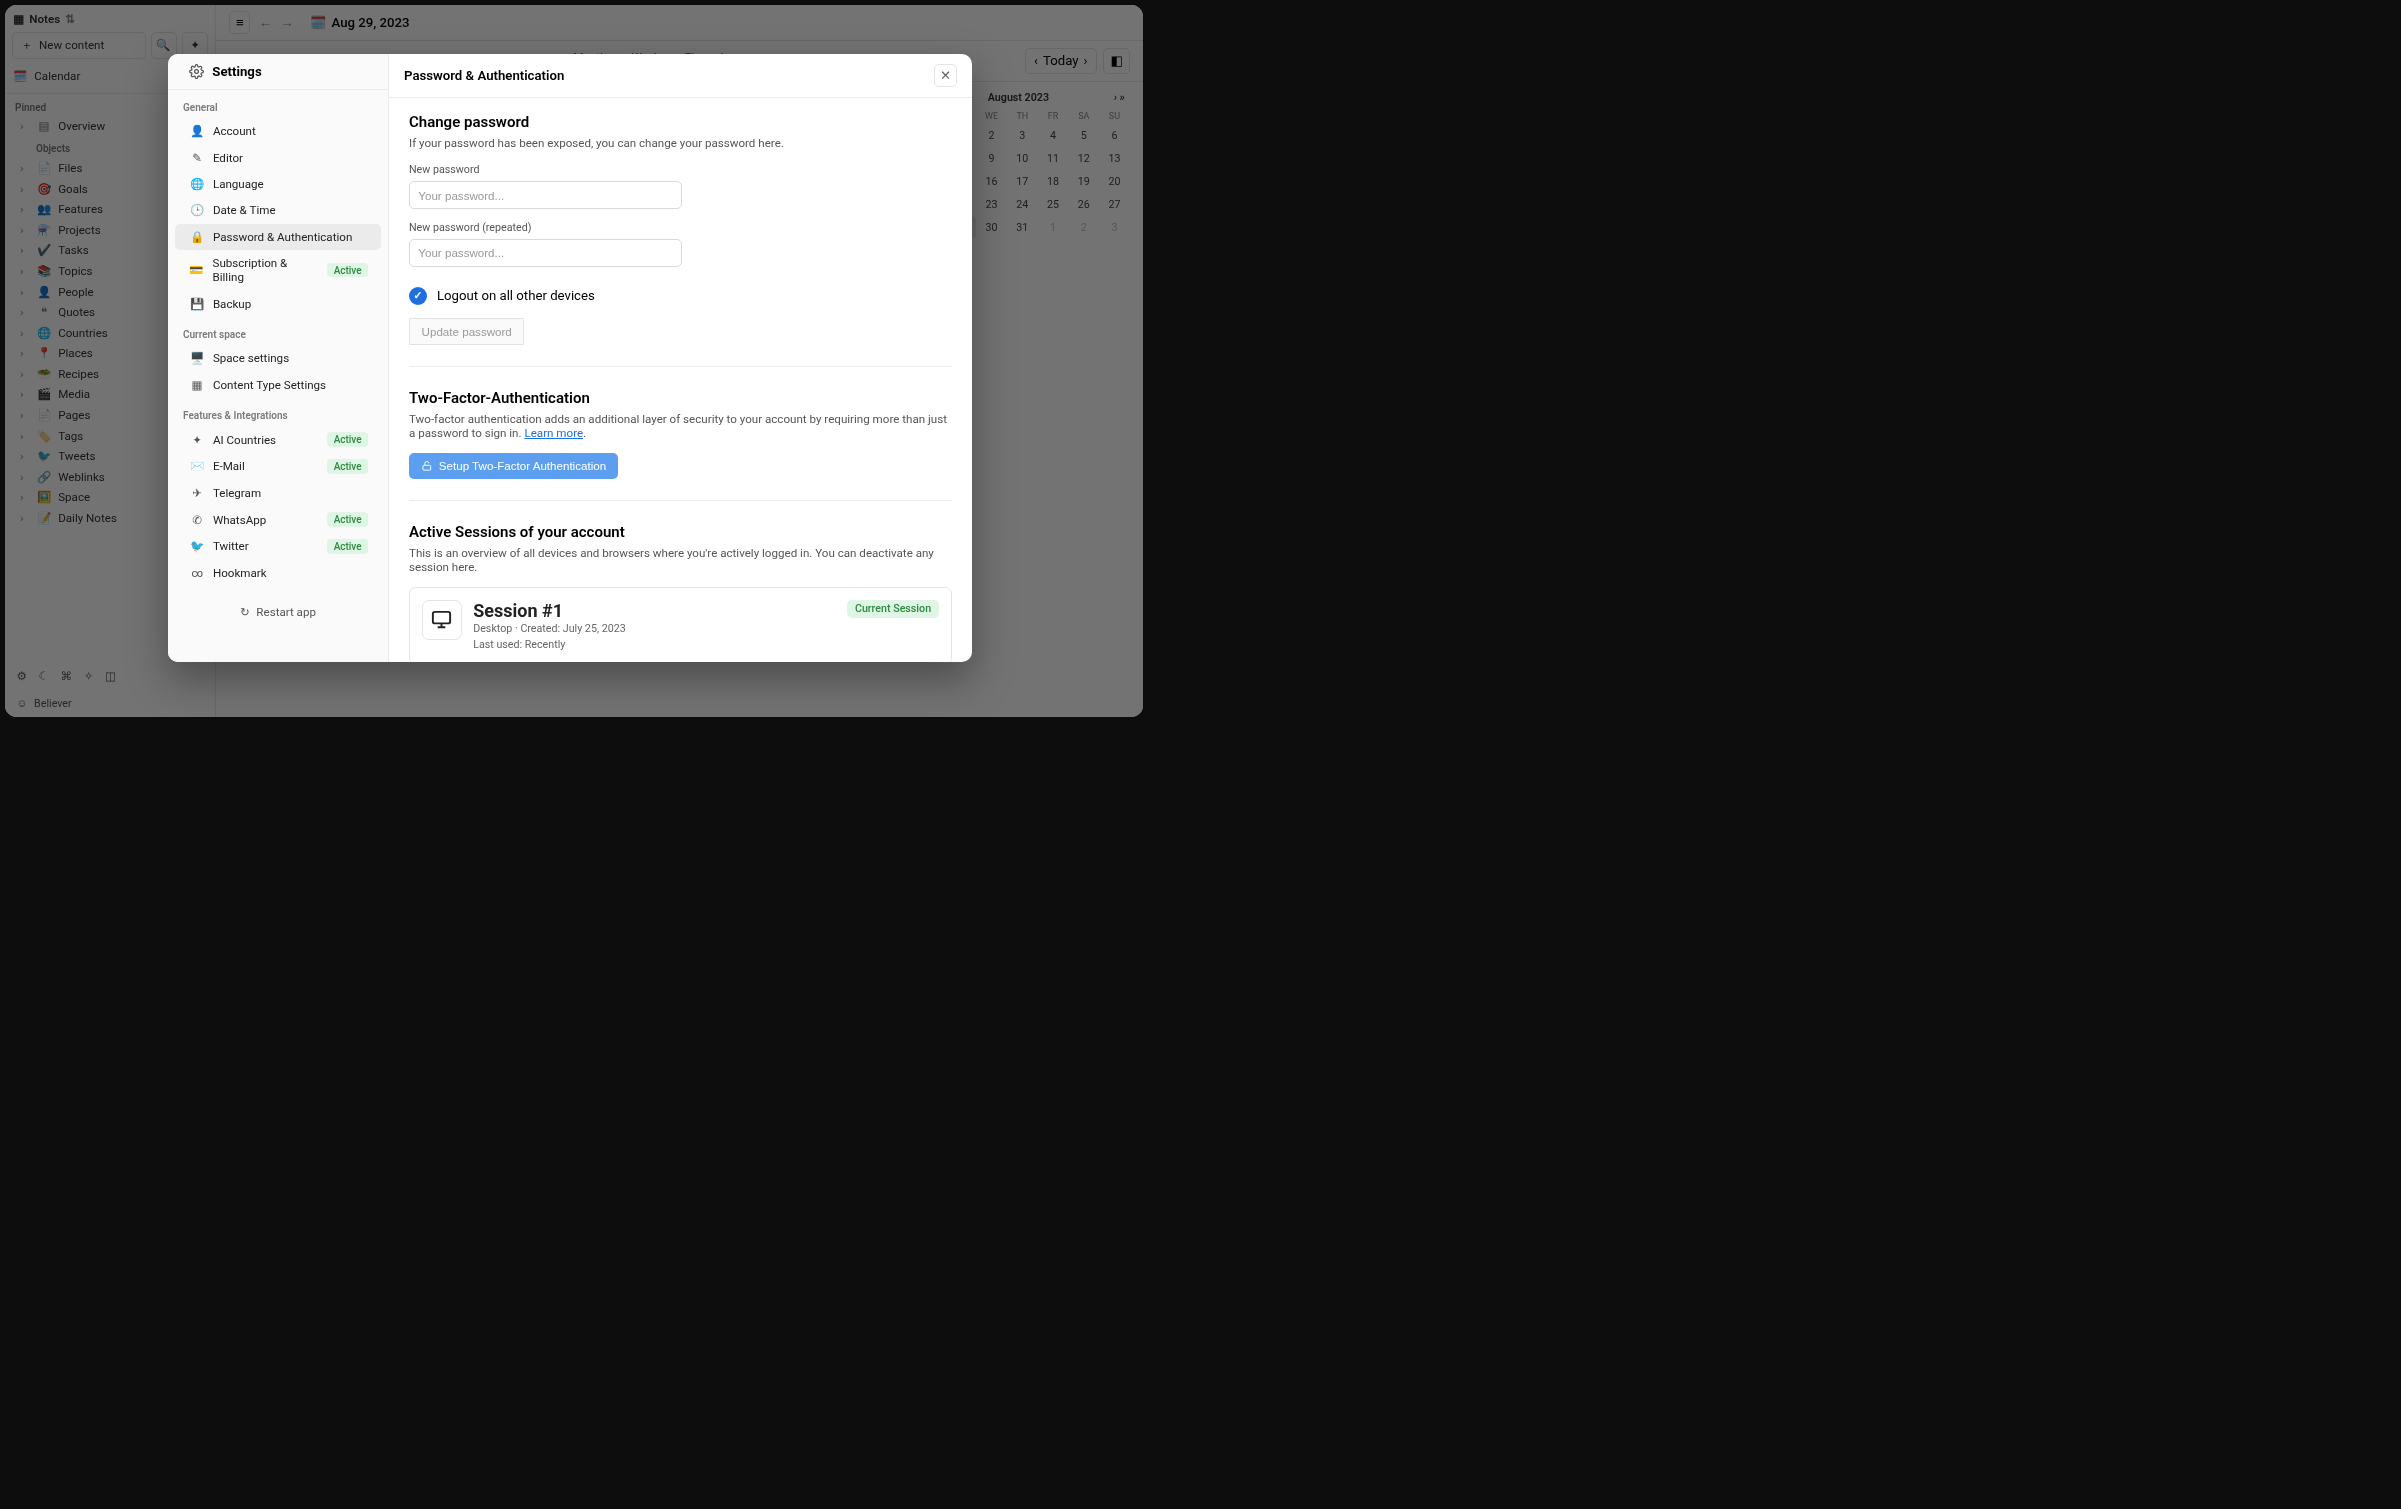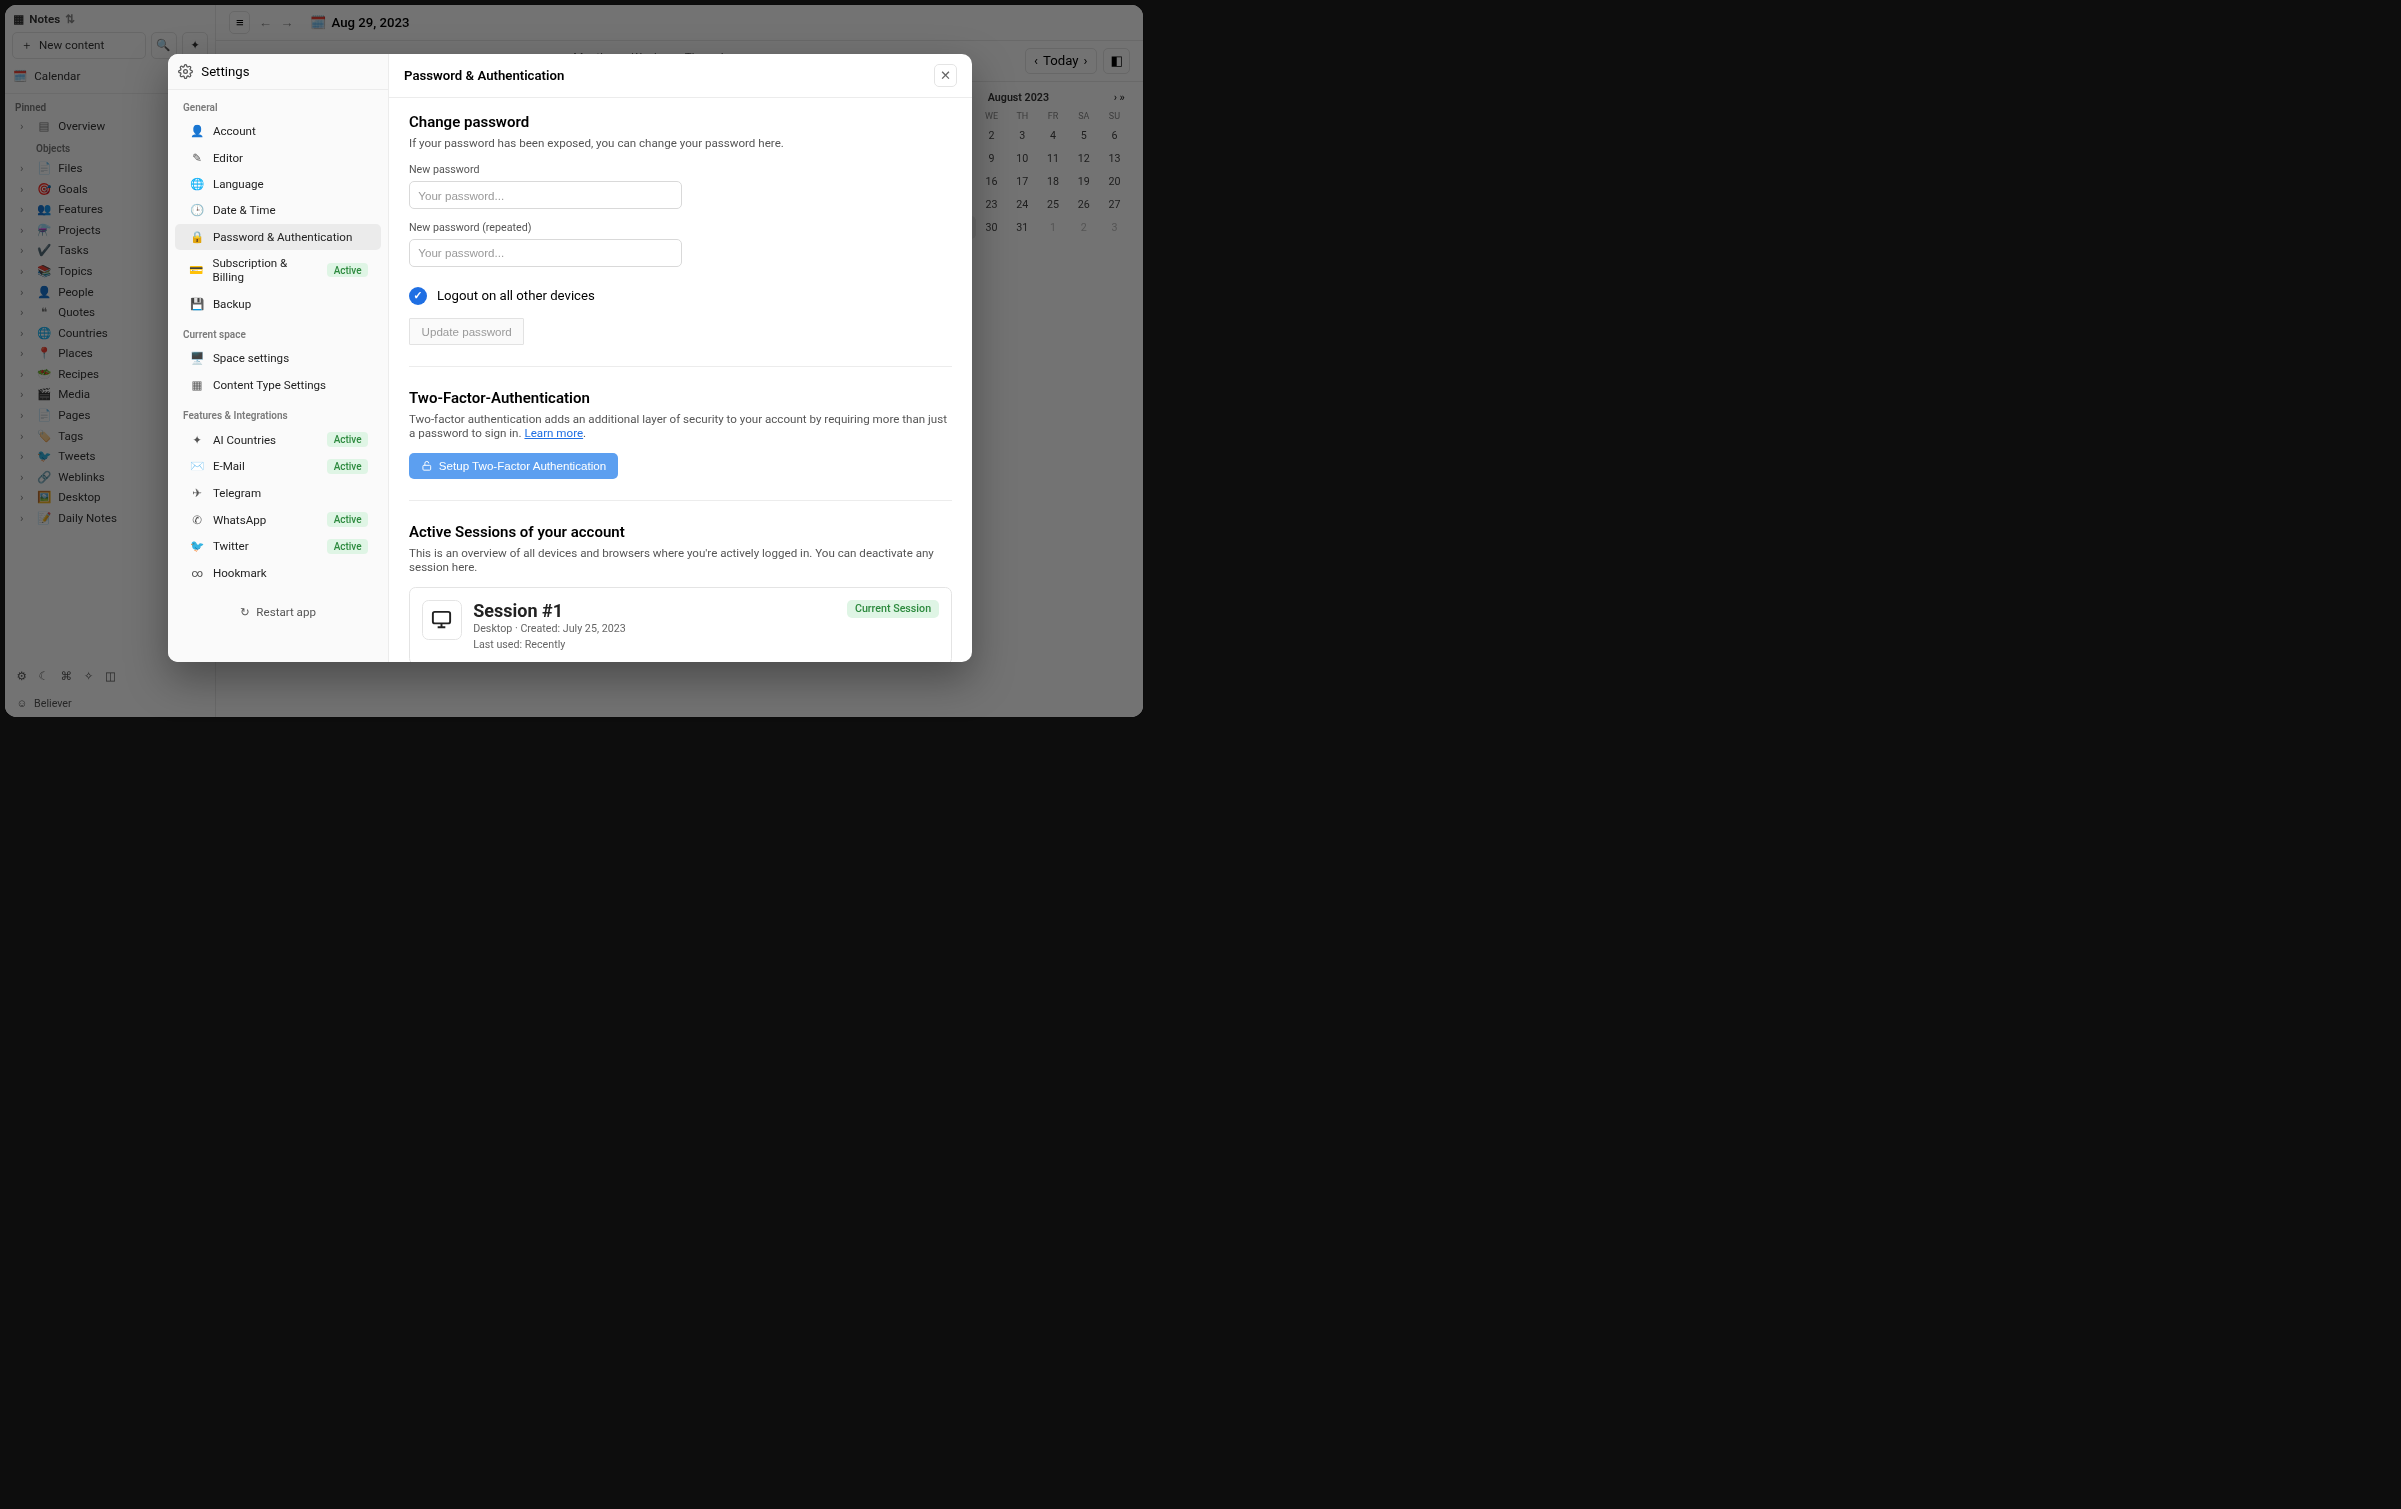--- a/index.html
+++ b/index.html
@@ -125,22 +125,22 @@
 
 .settings-nav{
   width:221px;
   border-right:0.8px solid #ececec;
   display:flex;flex-direction:column;
   overflow:auto;
   background:#fafafa;
 }
 .settings-title{
   display:flex;gap:8.3px;
-  padding:10px 10px;
-  font-size:13.2px;font-weight:400;
+  padding:10px 21px;
+  font-size:13.2px;font-weight:700;
   border-bottom:0.8px solid #ececec;
 }
 .settings-group-label{
   font-size:10px;color:#7a7a7a;font-weight:600;
   padding:11.6px 15px 5px;
 }
 .settings-item{
   display:flex;align-items:center;gap:8.3px;
   padding:5.8px 13.2px 5.8px 15px;
   font-size:11.6px;color:#222;
@@ -339,21 +339,21 @@
           <span>Tweets</span>
         </div>
         <div class="tree-item">
           <span class="chev">›</span>
           <span class="ico">🔗</span>
           <span>Weblinks</span>
         </div>
         <div class="tree-item">
           <span class="chev">›</span>
           <span class="ico">🖼️</span>
-          <span>Desktop</span>
+          <span>Space</span>
         </div>
         <div class="tree-item">
           <span class="chev">›</span>
           <span class="ico">📝</span>
           <span>Daily Notes</span>
         </div>
       </div>
 
     <div class="sidebar-footer">
       <span>⚙</span>

